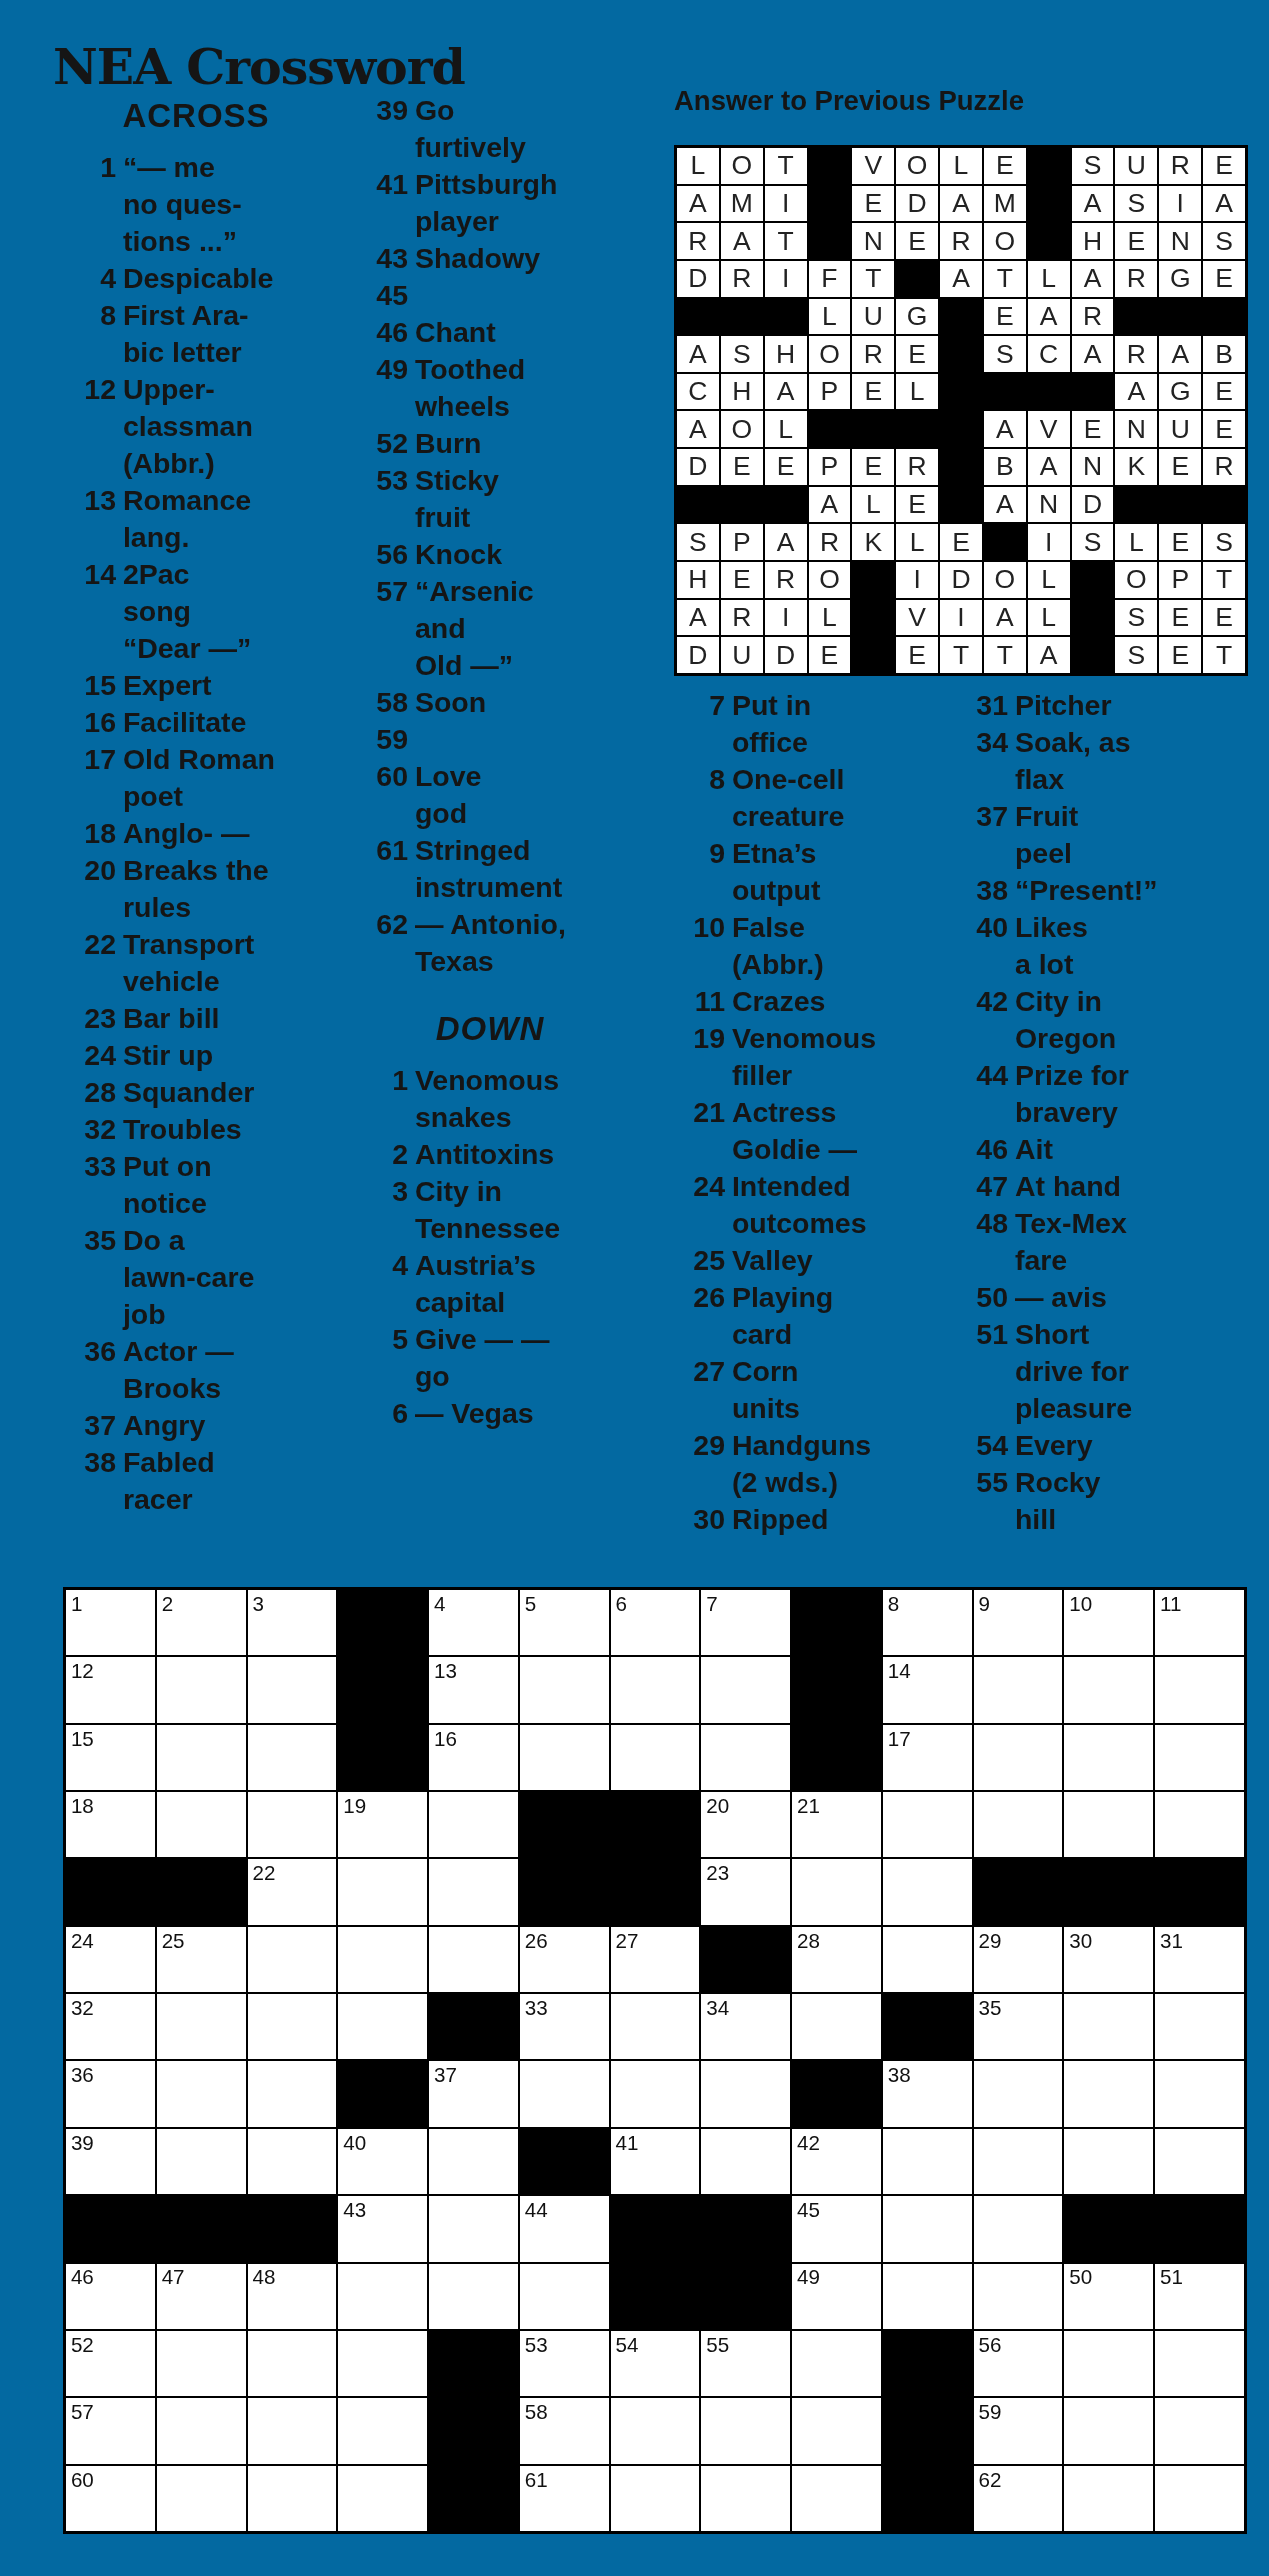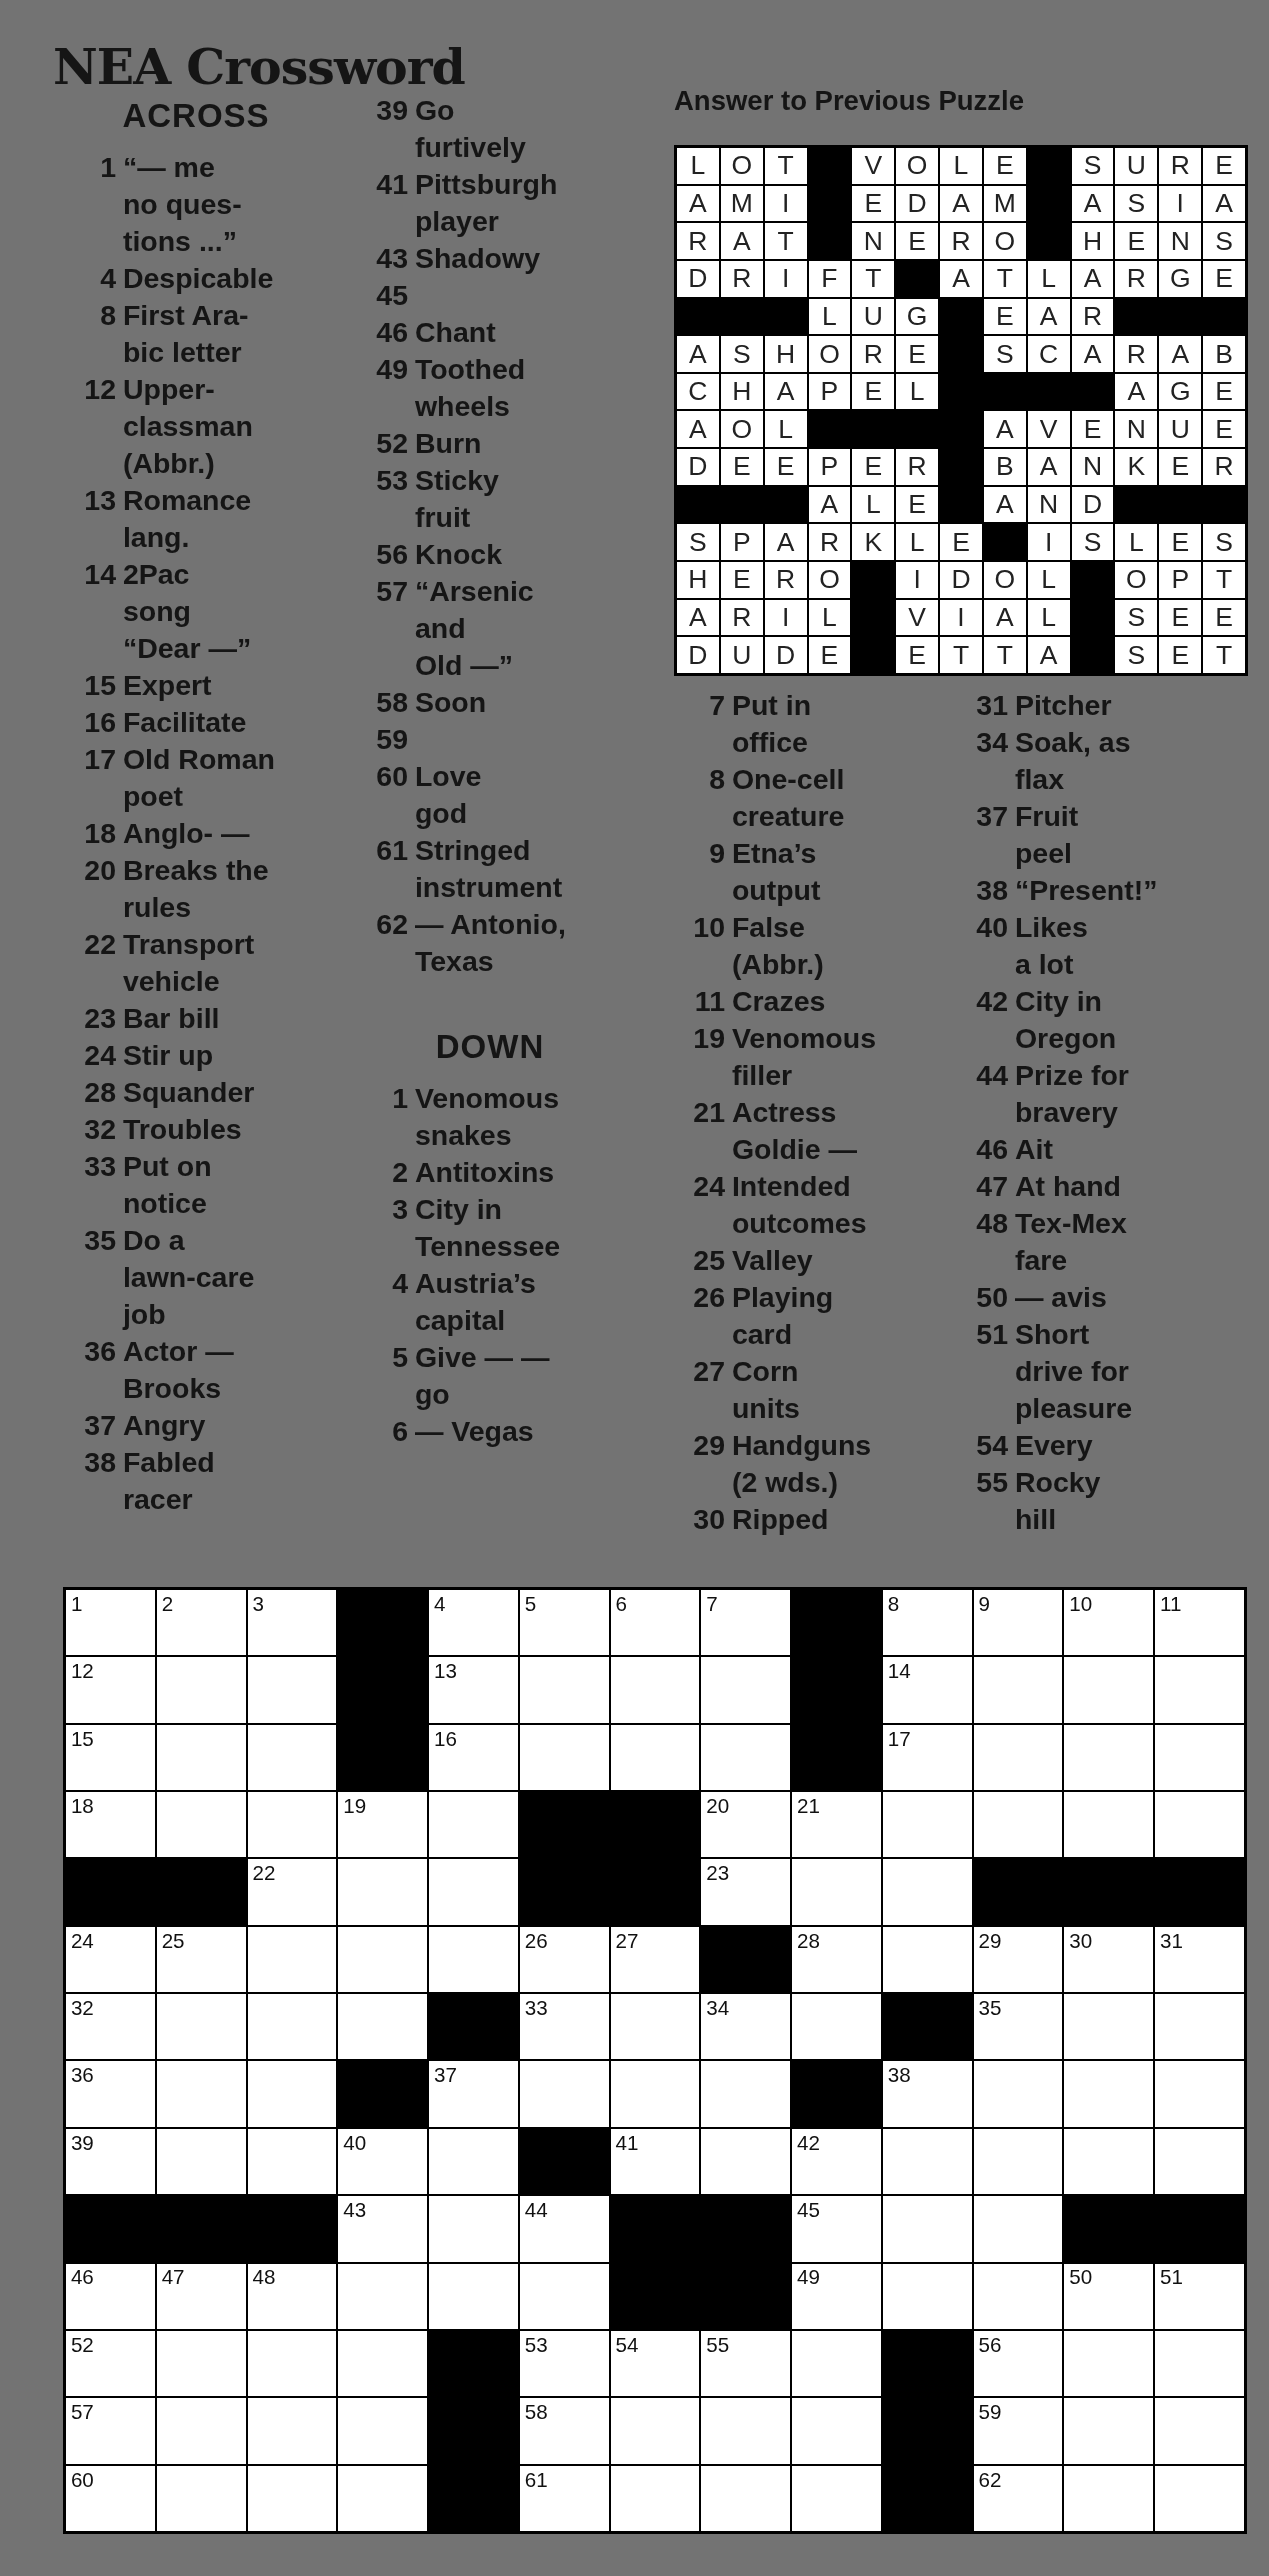--- a/index.html
+++ b/index.html
@@ -1,24 +1,24 @@
 <!DOCTYPE html>
 <html><head>
 <meta charset="utf-8">
 <style>
   html,body{margin:0;padding:0;background:#fff;}
-  .page{position:relative;width:1270px;height:2576px;background:#737373;color:#000;overflow:hidden;}
+  .page{position:relative;width:1270px;height:2576px;background:#0369a1;color:#000;overflow:hidden;}
   .title{position:absolute;left:53px;top:7.9px;font:700 49px/1.1 "DejaVu Serif",serif;letter-spacing:-1px;color:#151515;}
   .col{position:absolute;box-sizing:border-box;}
   .col1{left:67px;top:96px;width:297px;}
   .col2{left:359px;top:92px;width:301px;}
   .col3{left:676px;top:687px;width:295px;}
   .col4{left:959px;top:687px;width:297px;}
   .heading{font:700 33px/1.2 "Liberation Sans",sans-serif;text-align:center;margin:0 39px 13.7px 0;letter-spacing:1px;color:#151515;}
-  .down-h{margin-top:47px;}
+  .down-h{margin-top:29px;font-style:italic;}
   .clue{display:flex;font:700 28.5px/37px "Liberation Sans",sans-serif;color:#151515;}
   .clue .num{flex:0 0 49px;text-align:right;padding-right:6.9px;}
   .clue .txt{white-space:pre-line;flex:1;}
   .answer-heading{position:absolute;left:674px;top:84px;width:574px;text-align:left;
     font:700 27.5px/1.2 "Liberation Sans",sans-serif;color:#151515;}
   .grid{position:absolute;display:grid;gap:2px;background:#000;border:3.9px solid #000;box-sizing:border-box;}
   .answer-grid{left:674px;top:145px;width:574px;height:531px;
     grid-template-columns:repeat(13,1fr);grid-template-rows:repeat(14,1fr);}
   .puzzle-grid{left:63px;top:1587px;width:1184px;height:947px;
     grid-template-columns:repeat(13,1fr);grid-template-rows:repeat(14,1fr);}

